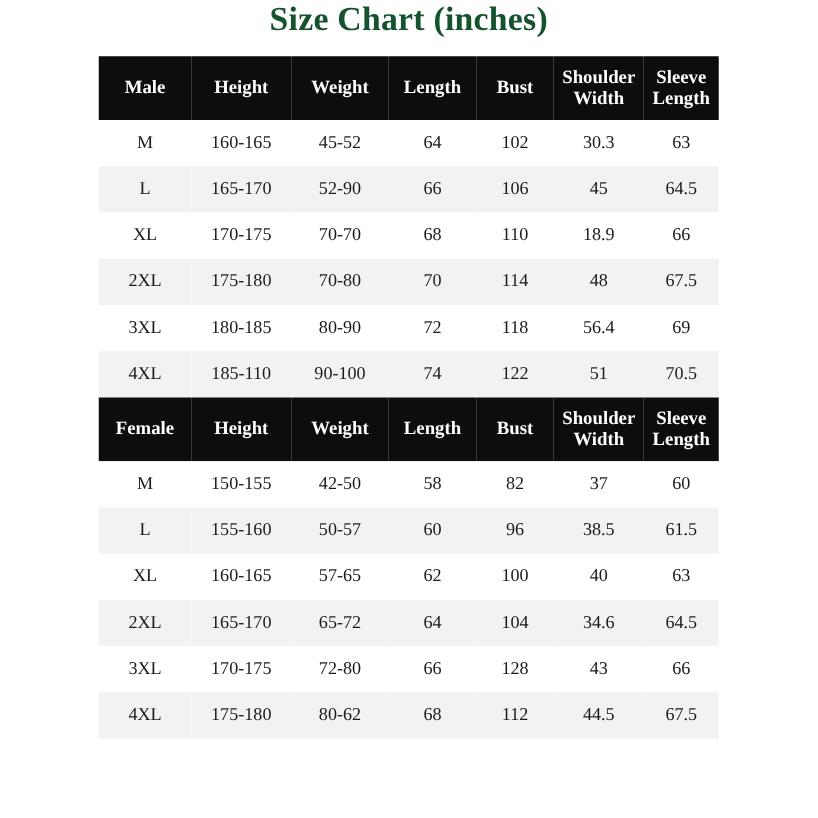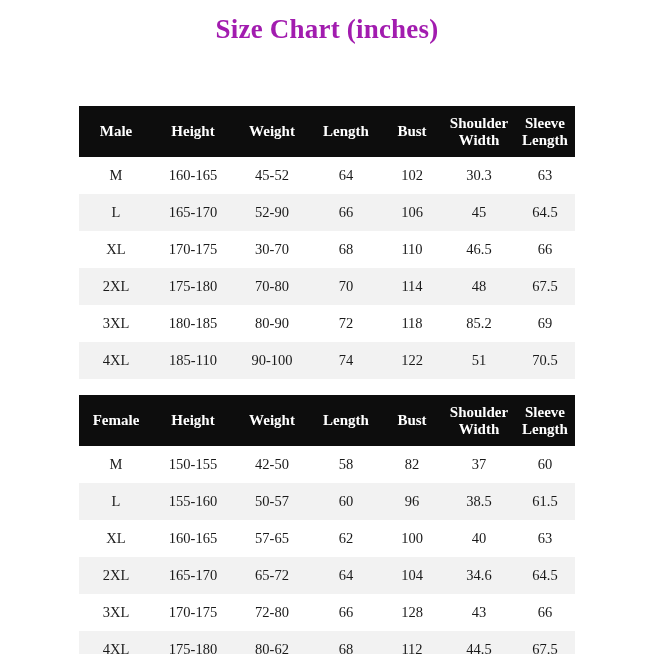--- a/index.html
+++ b/index.html
@@ -21,34 +21,32 @@
     padding: 0;
     display: flex;
     flex-direction: column;
     align-items: center;
   }
   .title {
     font-family: "Liberation Serif", serif;
     font-weight: bold;
     font-size: 27px;
     letter-spacing: 0.2px;
-    margin-top: 14px;
     margin-bottom: 14px;
     text-align: center;
-    color: #a21caf;
+    color: #14532d;
   }
   table.size-table {
     border-collapse: collapse;
     width: 496px;
     table-layout: fixed;
     font-size: 14px;
-    margin-top: 47px;
   }
   table.size-table + table.size-table {
-    margin-top: 16px;
+    margin-top: 0;
   }
   table.size-table thead th {
     background: #0d0d0d;
     color: #ffffff;
     font-weight: bold;
     font-size: 15px;
     text-align: center;
     vertical-align: middle;
     padding: 9px 2px;
     line-height: 1.12;
@@ -135,42 +133,42 @@
         <td>165-170</td>
         <td>52-90</td>
         <td>66</td>
         <td>106</td>
         <td>45</td>
         <td>64.5</td>
       </tr>
       <tr class="odd">
         <td>XL</td>
         <td>170-175</td>
-        <td>30-70</td>
+        <td>70-70</td>
         <td>68</td>
         <td>110</td>
-        <td>46.5</td>
+        <td>18.9</td>
         <td>66</td>
       </tr>
       <tr class="even">
         <td>2XL</td>
         <td>175-180</td>
         <td>70-80</td>
         <td>70</td>
         <td>114</td>
         <td>48</td>
         <td>67.5</td>
       </tr>
       <tr class="odd">
         <td>3XL</td>
         <td>180-185</td>
         <td>80-90</td>
         <td>72</td>
         <td>118</td>
-        <td>85.2</td>
+        <td>56.4</td>
         <td>69</td>
       </tr>
       <tr class="even">
         <td>4XL</td>
         <td>185-110</td>
         <td>90-100</td>
         <td>74</td>
         <td>122</td>
         <td>51</td>
         <td>70.5</td>

